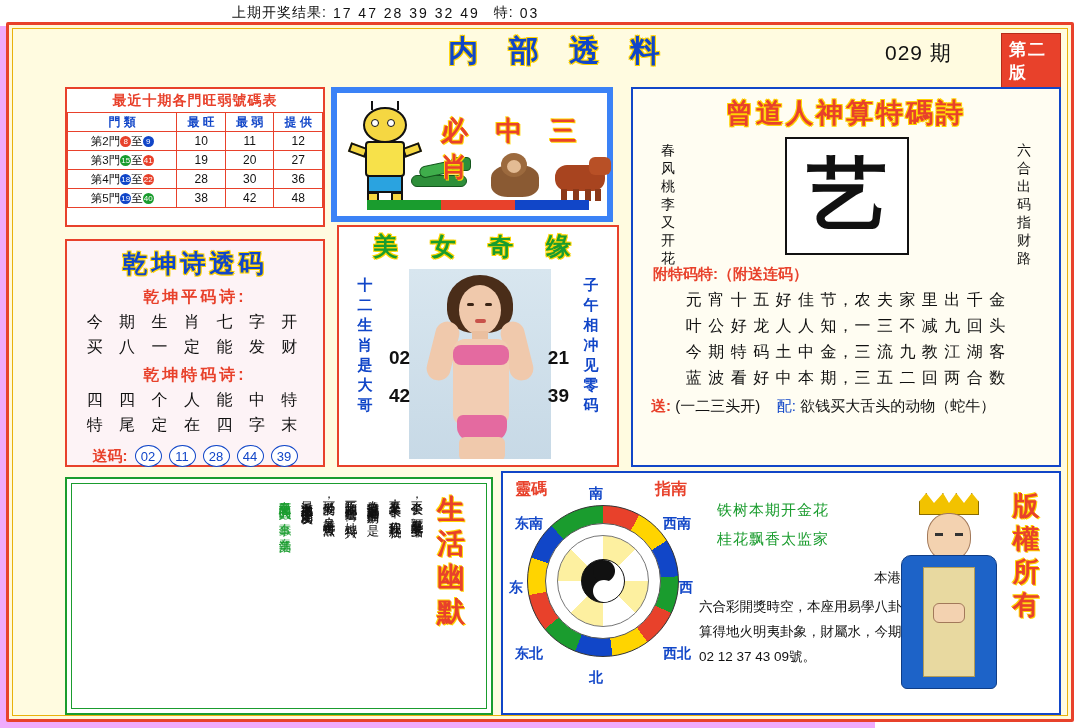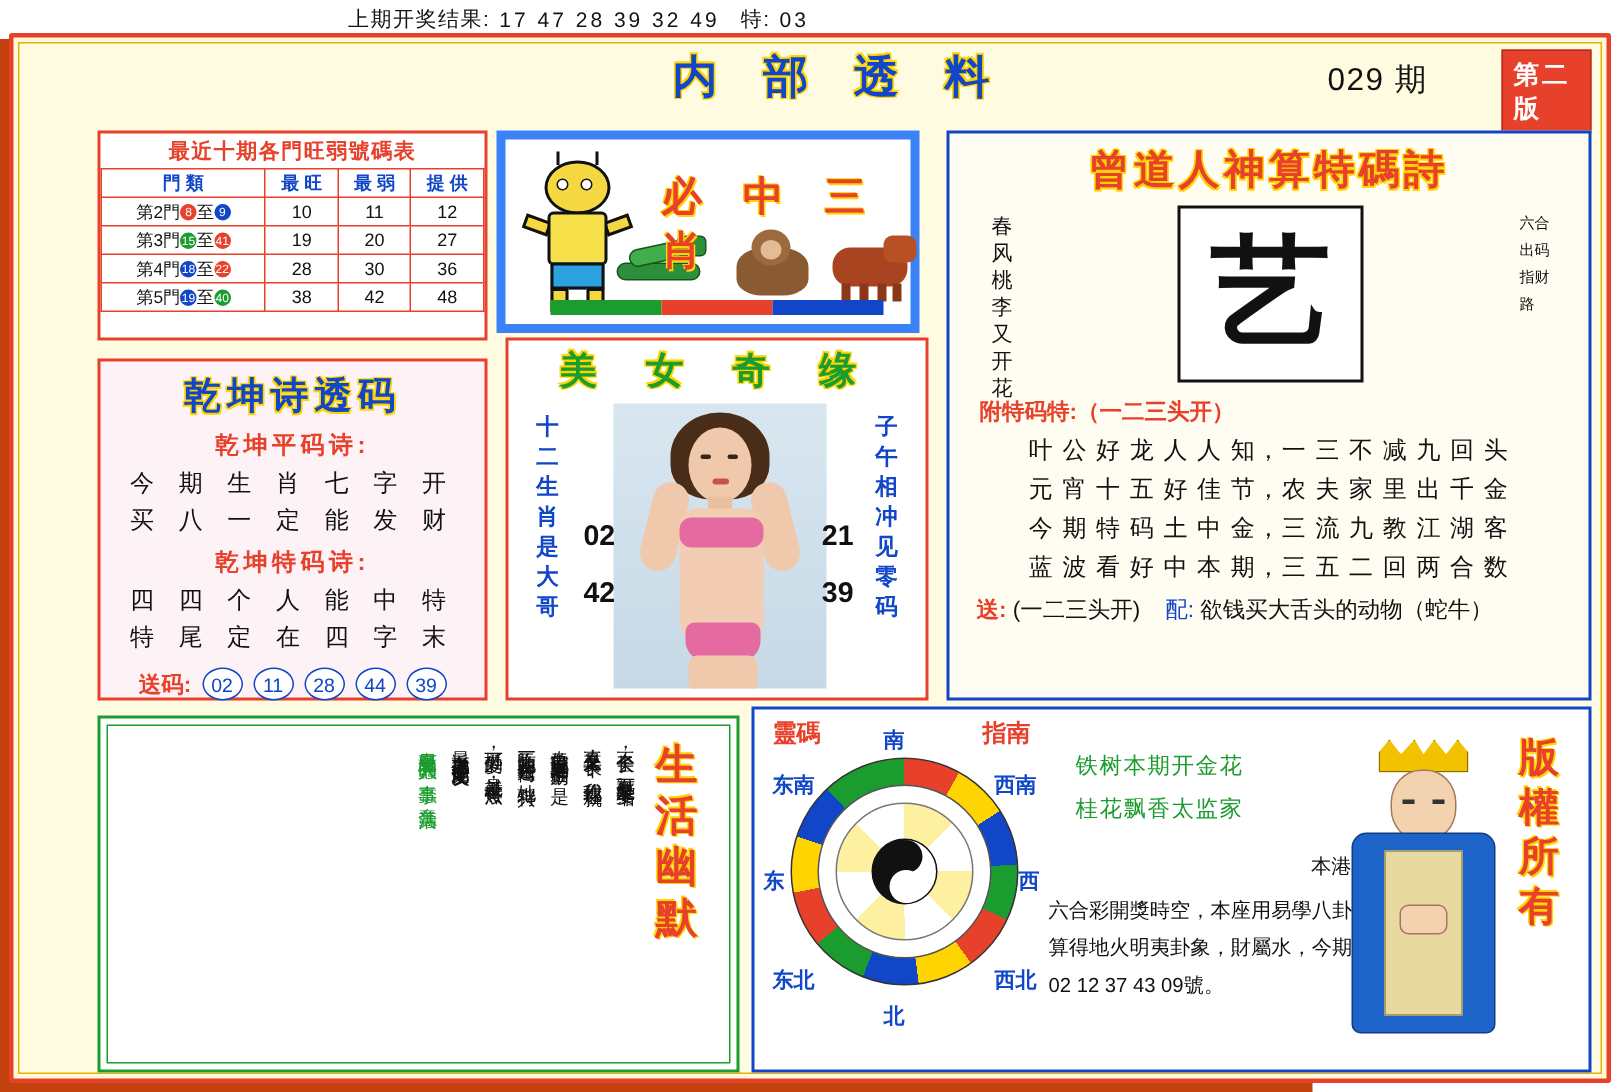--- a/index.html
+++ b/index.html
@@ -3,21 +3,21 @@
 <meta charset="utf-8">
 <style>
   * { box-sizing: border-box; }
   html, body { margin:0; padding:0; }
   body {
     width:1080px; height:728px; overflow:hidden;
     background:#ffffff;
     font-family:"Liberation Sans", sans-serif;
   }
   .page {
-    position:relative; width:875px; height:728px; background:#c2410c;
+    position:relative; width:875px; height:728px; background:#f0abfc;
   }
   
   .topbar {
     position:absolute; left:0; top:0; width:1080px; height:26px;
     background:#ffffff; color:#111; font-size:14px;
     display:flex; align-items:center; padding-left:232px;
     letter-spacing:1px;
   }
   .topbar .lbl { color:#111; }
   .topbar .nums { color:#111; margin-left:6px; letter-spacing:2px; }
@@ -193,21 +193,21 @@
     letter-spacing:3px; color:#e8412b;
     text-shadow:1px 1px 0 #ffd400,-1px -1px 0 #ffd400,1px -1px 0 #ffd400,-1px 1px 0 #ffd400;
   }
   .zd-mid { position:relative; height:128px; margin-top:4px; }
   .zd-vl {
     position:absolute; left:24px; top:6px; width:22px;
     font-size:14px; line-height:18px; color:#111; text-align:center;
   }
   .zd-vr {
     position:absolute; right:24px; top:6px; width:22px;
-    font-size:10px; line-height:18px; color:#111; 
+    font-size:14px; line-height:18px; color:#111; text-align:center;
   }
   .zd-box {
     position:absolute; left:152px; top:2px; width:124px; height:118px;
     border:2px solid #111; background:#fff;
     display:flex; align-items:center; justify-content:center;
   }
   .zd-box span {
     font-family:"DejaVu Serif", serif; font-size:80px; font-weight:bold; color:#111;
   }
   .zd-sub {
@@ -448,24 +448,24 @@
 
     <div class="panel" id="zdPanel">
       <div class="zd-title">曾道人神算特碼詩</div>
       <div class="zd-mid">
         <div class="zd-vl">春风桃李又开花</div>
         <div class="zd-box">
           <span>艺</span>
         </div>
         <div class="zd-vr">六合出码指财路</div>
       </div>
-      <div class="zd-sub">附特码特:（一二三头开）</div>
+      <div class="zd-sub">附特码特:（附送连码）</div>
       <div class="zd-poem">
+        <div>元 宵 十 五 好 佳 节，农 夫 家 里 出 千 金</div>
         <div>叶 公 好 龙 人 人 知，一 三 不 减 九 回 头</div>
-        <div>元 宵 十 五 好 佳 节，农 夫 家 里 出 千 金</div>
         <div>今 期 特 码 土 中 金，三 流 九 教 江 湖 客</div>
         <div>蓝 波 看 好 中 本 期，三 五 二 回 两 合 数</div>
       </div>
       <div class="zd-foot">
         <span class="k">送:</span>
         <span>(一二三头开)</span>
         &nbsp;&nbsp;
         <span class="blue">配:</span>
         <span>欲钱买大舌头的动物（蛇牛）</span>
       </div>

